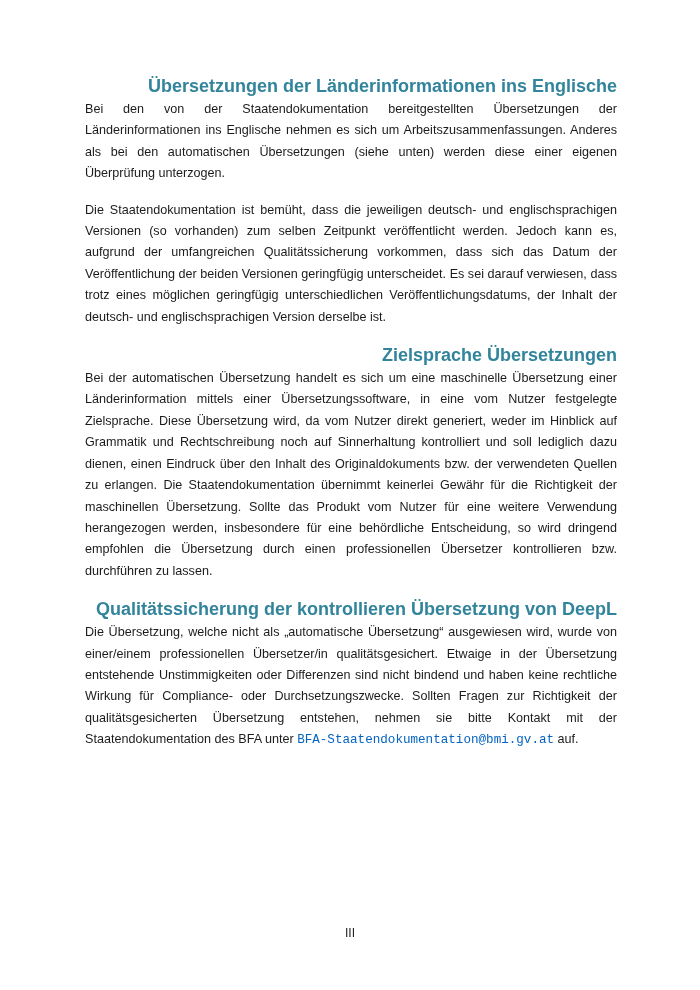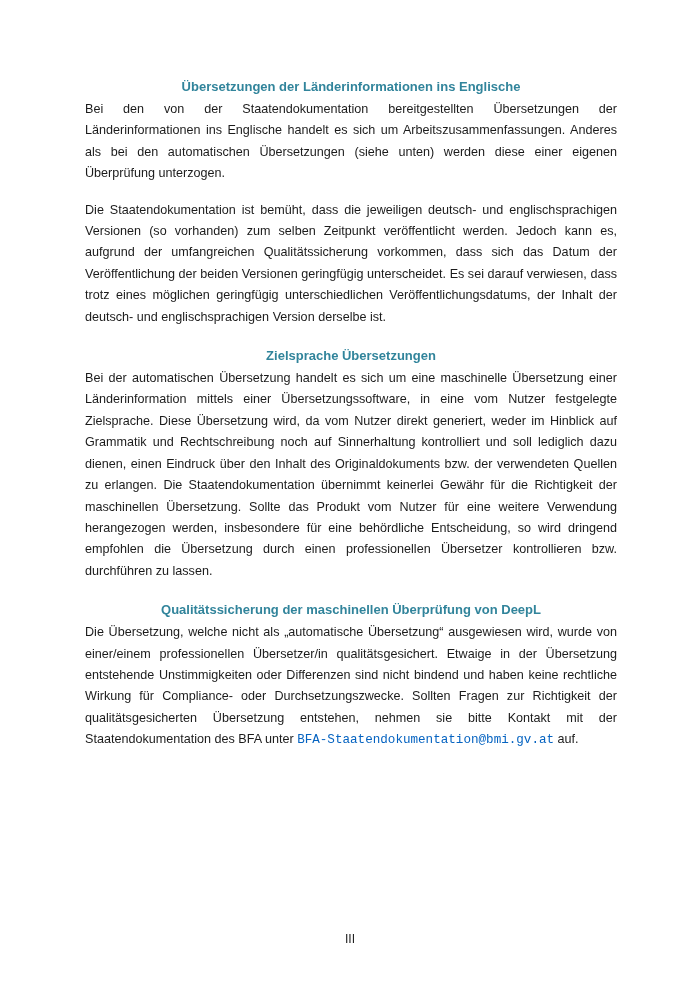--- a/index.html
+++ b/index.html
@@ -27,61 +27,61 @@
     top: 76px;
     left: 85px;
     width: 532px;
     font-size: 12.6px;
     line-height: 21.4px;
     text-align: justify;
     hyphens: auto;
     -webkit-hyphens: auto;
   }
   h2.section-heading {
-    font-size: 13px;
+    font-size: 18px;
     font-weight: bold;
     color: var(--heading-color);
-    text-align: center;
+    text-align: right;
     margin: 17px 0 2px 0;
     line-height: 21px;
     hyphens: none;
   }
   h2.section-heading.first {
     margin-top: 0;
   }
   p.body-paragraph {
     margin: 0 0 15px 0;
   }
   a.email-link {
     color: var(--link-color);
     text-decoration: none;
     font-family: Liberation Mono, monospace;
   }
   .page-number {
     font-size: 12.2px;
     color: #222222;
     position: absolute;
-    bottom: 44px;
+    bottom: 50px;
     left: 0;
     width: 100%;
     text-align: center;
   }
 </style>
 </head>
 <body>
 
 <div class="page">
   <div class="content">
 
     <h2 class="section-heading first">Übersetzungen der Länderinformationen ins Englische</h2>
-    <p class="body-paragraph">Bei den von der Staatendokumentation bereitgestellten Übersetzungen der Länderinformationen ins Englische handelt es sich um Arbeitszusammenfassungen. Anderes als bei den automatischen Übersetzungen (siehe unten) werden diese einer eigenen Überprüfung unterzogen.</p>
+    <p class="body-paragraph">Bei den von der Staatendokumentation bereitgestellten Übersetzungen der Länderinformationen ins Englische nehmen es sich um Arbeitszusammenfassungen. Anderes als bei den automatischen Übersetzungen (siehe unten) werden diese einer eigenen Überprüfung unterzogen.</p>
     <p class="body-paragraph">Die Staatendokumentation ist bemüht, dass die jeweiligen deutsch- und englischsprachigen Versionen (so vorhanden) zum selben Zeitpunkt veröffentlicht werden. Jedoch kann es, aufgrund der umfangreichen Qualitätssicherung vorkommen, dass sich das Datum der Veröffentlichung der beiden Versionen geringfügig unterscheidet. Es sei darauf verwiesen, dass trotz eines möglichen geringfügig unterschiedlichen Veröffentlichungsdatums, der Inhalt der deutsch- und englischsprachigen Version derselbe ist.</p>
 
     <h2 class="section-heading">Zielsprache Übersetzungen</h2>
     <p class="body-paragraph">Bei der automatischen Übersetzung handelt es sich um eine maschinelle Übersetzung einer Länderinformation mittels einer Übersetzungssoftware, in eine vom Nutzer festgelegte Zielsprache. Diese Übersetzung wird, da vom Nutzer direkt generiert, weder im Hinblick auf Grammatik und Rechtschreibung noch auf Sinnerhaltung kontrolliert und soll lediglich dazu dienen, einen Eindruck über den Inhalt des Originaldokuments bzw. der verwendeten Quellen zu erlangen. Die Staatendokumentation übernimmt keinerlei Gewähr für die Richtigkeit der maschinellen Übersetzung. Sollte das Produkt vom Nutzer für eine weitere Verwendung herangezogen werden, insbesondere für eine behördliche Entscheidung, so wird dringend empfohlen die Übersetzung durch einen professionellen Übersetzer kontrollieren bzw. durchführen zu lassen.</p>
 
-    <h2 class="section-heading">Qualitätssicherung der maschinellen Überprüfung von DeepL</h2>
+    <h2 class="section-heading">Qualitätssicherung der kontrollieren Übersetzung von DeepL</h2>
     <p class="body-paragraph"><span>Die Übersetzung, welche nicht als „automatische Übersetzung“ ausgewiesen wird, wurde von einer/einem professionellen Übersetzer/in qualitätsgesichert. Etwaige in der Übersetzung entstehende Unstimmigkeiten oder Differenzen sind nicht bindend und haben keine rechtliche Wirkung für Compliance- oder Durchsetzungszwecke. Sollten Fragen zur Richtigkeit der qualitätsgesicherten Übersetzung entstehen, nehmen sie bitte Kontakt mit der Staatendokumentation des BFA unter </span><a href="#" class="email-link">BFA-Staatendokumentation@bmi.gv.at</a><span> auf.</span></p>
 
   </div>
 
   <div class="page-number">III</div>
 </div>
 
 </body></html>

